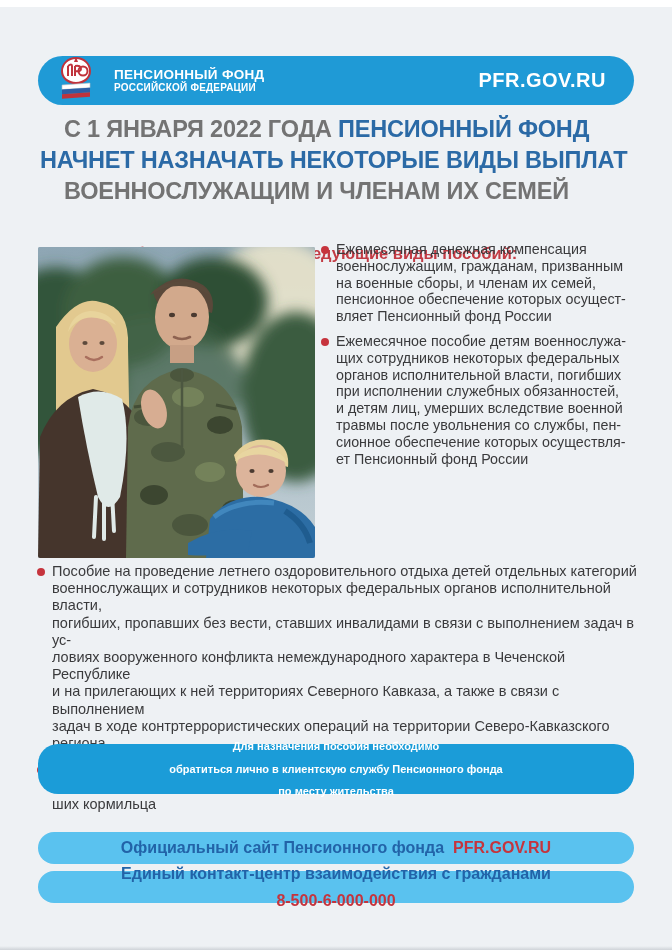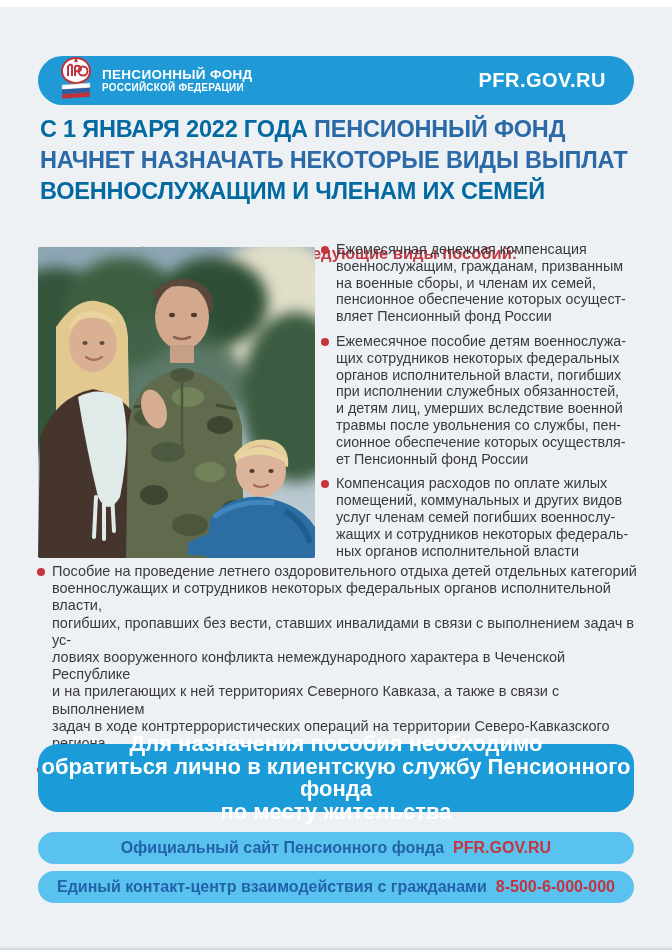--- a/index.html
+++ b/index.html
@@ -15,34 +15,34 @@
   .page::after{content:"";position:absolute;bottom:0;left:0;right:0;height:4px;
     background:linear-gradient(#eef1f4,#cfd3d8);}
 
   
   .header-bar{
     position:absolute;left:38px;top:56px;width:596px;height:49px;
     background:#1f9ad6;border-radius:25px;
     display:flex;align-items:center;box-sizing:border-box;
     padding:0 28px 0 20px;
   }
-  .logo-wrap{display:flex;align-items:center;gap:8px;}
+  .logo-wrap{display:flex;align-items:center;gap:20px;}
   .org-name{color:#fff;line-height:1.12;}
   .org-name .l1{font-size:13.5px;font-weight:700;letter-spacing:.3px;}
   .org-name .l2{font-size:10px;font-weight:700;letter-spacing:.2px;}
   .header-spacer{flex:1;}
   .site-badge{color:#ffffff;font-size:20px;font-weight:700;letter-spacing:.5px;}
 
   
   .poster-title{
     position:absolute;left:40px;top:114px;width:596px;
     font-size:23.5px;font-weight:700;line-height:31px;
     white-space:pre-line;letter-spacing:-0.2px;
   }
-  .t-red{color:#0369a1;}
+  .t-red{color:#737373;margin-left:24px;}
   .t-blue{color:#2b6aa6;}
 
   .intro-line{
     position:absolute;left:40px;top:220px;
     font-size:16.5px;font-weight:700;color:#c23b44;margin-top:24px;
   }
 
   
   .family-photo{
     position:absolute;left:38px;top:247px;width:277px;height:311px;
@@ -60,36 +60,36 @@
     content:"";position:absolute;left:1px;top:5px;
     width:8px;height:8px;border-radius:50%;background:#c6343d;
   }
   .col-list{position:absolute;left:320px;top:241px;width:322px;}
   .col-list li{font-size:14.3px;line-height:16.8px;margin-bottom:8px;}
   .full-list{position:absolute;left:36px;top:563px;width:608px;}
   .full-list li{font-size:14.5px;line-height:17.2px;margin-bottom:9px;padding-left:17px;}
 
   
   .notice-box{
-    position:absolute;left:38px;top:744px;width:596px;height:68px;
+    position:absolute;left:38px;top:744px;width:596px;height:50px;
     background:#1b9cd8;border-radius:20px;
     display:flex;align-items:center;justify-content:center;
-    color:#ffffff;font-weight:700;font-size:22px;line-height:22.5px;
+    color:#ffffff;font-weight:700;font-size:11px;line-height:22.5px;
     text-align:center;white-space:pre-line;
   }
 
   
   .footer-bar{
     position:absolute;left:38px;width:596px;height:32px;
     background:#5ac2ef;border-radius:16px;
     display:flex;align-items:center;justify-content:center;gap:9px;
     font-weight:700;font-size:16px;
   }
   .bar-site{top:832px;}
-  .bar-phone{top:871px;}
+  .bar-phone{top:871px;flex-direction:column;}
   .bar-label{color:#2263a8;}
   .bar-value{color:#c5343d;}
 </style>
 </head>
 <body>
 
 <div class="page">
 
   <div class="header-bar">
     <div class="logo-wrap">
@@ -207,25 +207,20 @@
 пенсионное обеспечение которых осущест-
 вляет Пенсионный фонд России</li>
     <li>Ежемесячное пособие детям военнослужа-
 щих сотрудников некоторых федеральных
 органов исполнительной власти, погибших
 при исполнении служебных обязанностей,
 и детям лиц, умерших вследствие военной
 травмы после увольнения со службы, пен-
 сионное обеспечение которых осуществля-
 ет Пенсионный фонд России</li>
-    <li>Компенсация расходов по оплате жилых
-помещений, коммунальных и других видов
-услуг членам семей погибших военнослу-
-жащих и сотрудников некоторых федераль-
-ных органов исполнительной власти</li>
   </ul>
 
   <ul class="benefit-list full-list">
     <li>Пособие на проведение летнего оздоровительного отдыха детей отдельных категорий
 военнослужащих и сотрудников некоторых федеральных органов исполнительной власти,
 погибших, пропавших без вести, ставших инвалидами в связи с выполнением задач в ус-
 ловиях вооруженного конфликта немеждународного характера в Чеченской Республике
 и на прилегающих к ней территориях Северного Кавказа, а также в связи с выполнением
 задач в ходе контртеррористических операций на территории Северо-Кавказского региона</li>
     <li>Назначение средств на проведение ремонта индивидуальных жилых домов, принад-

